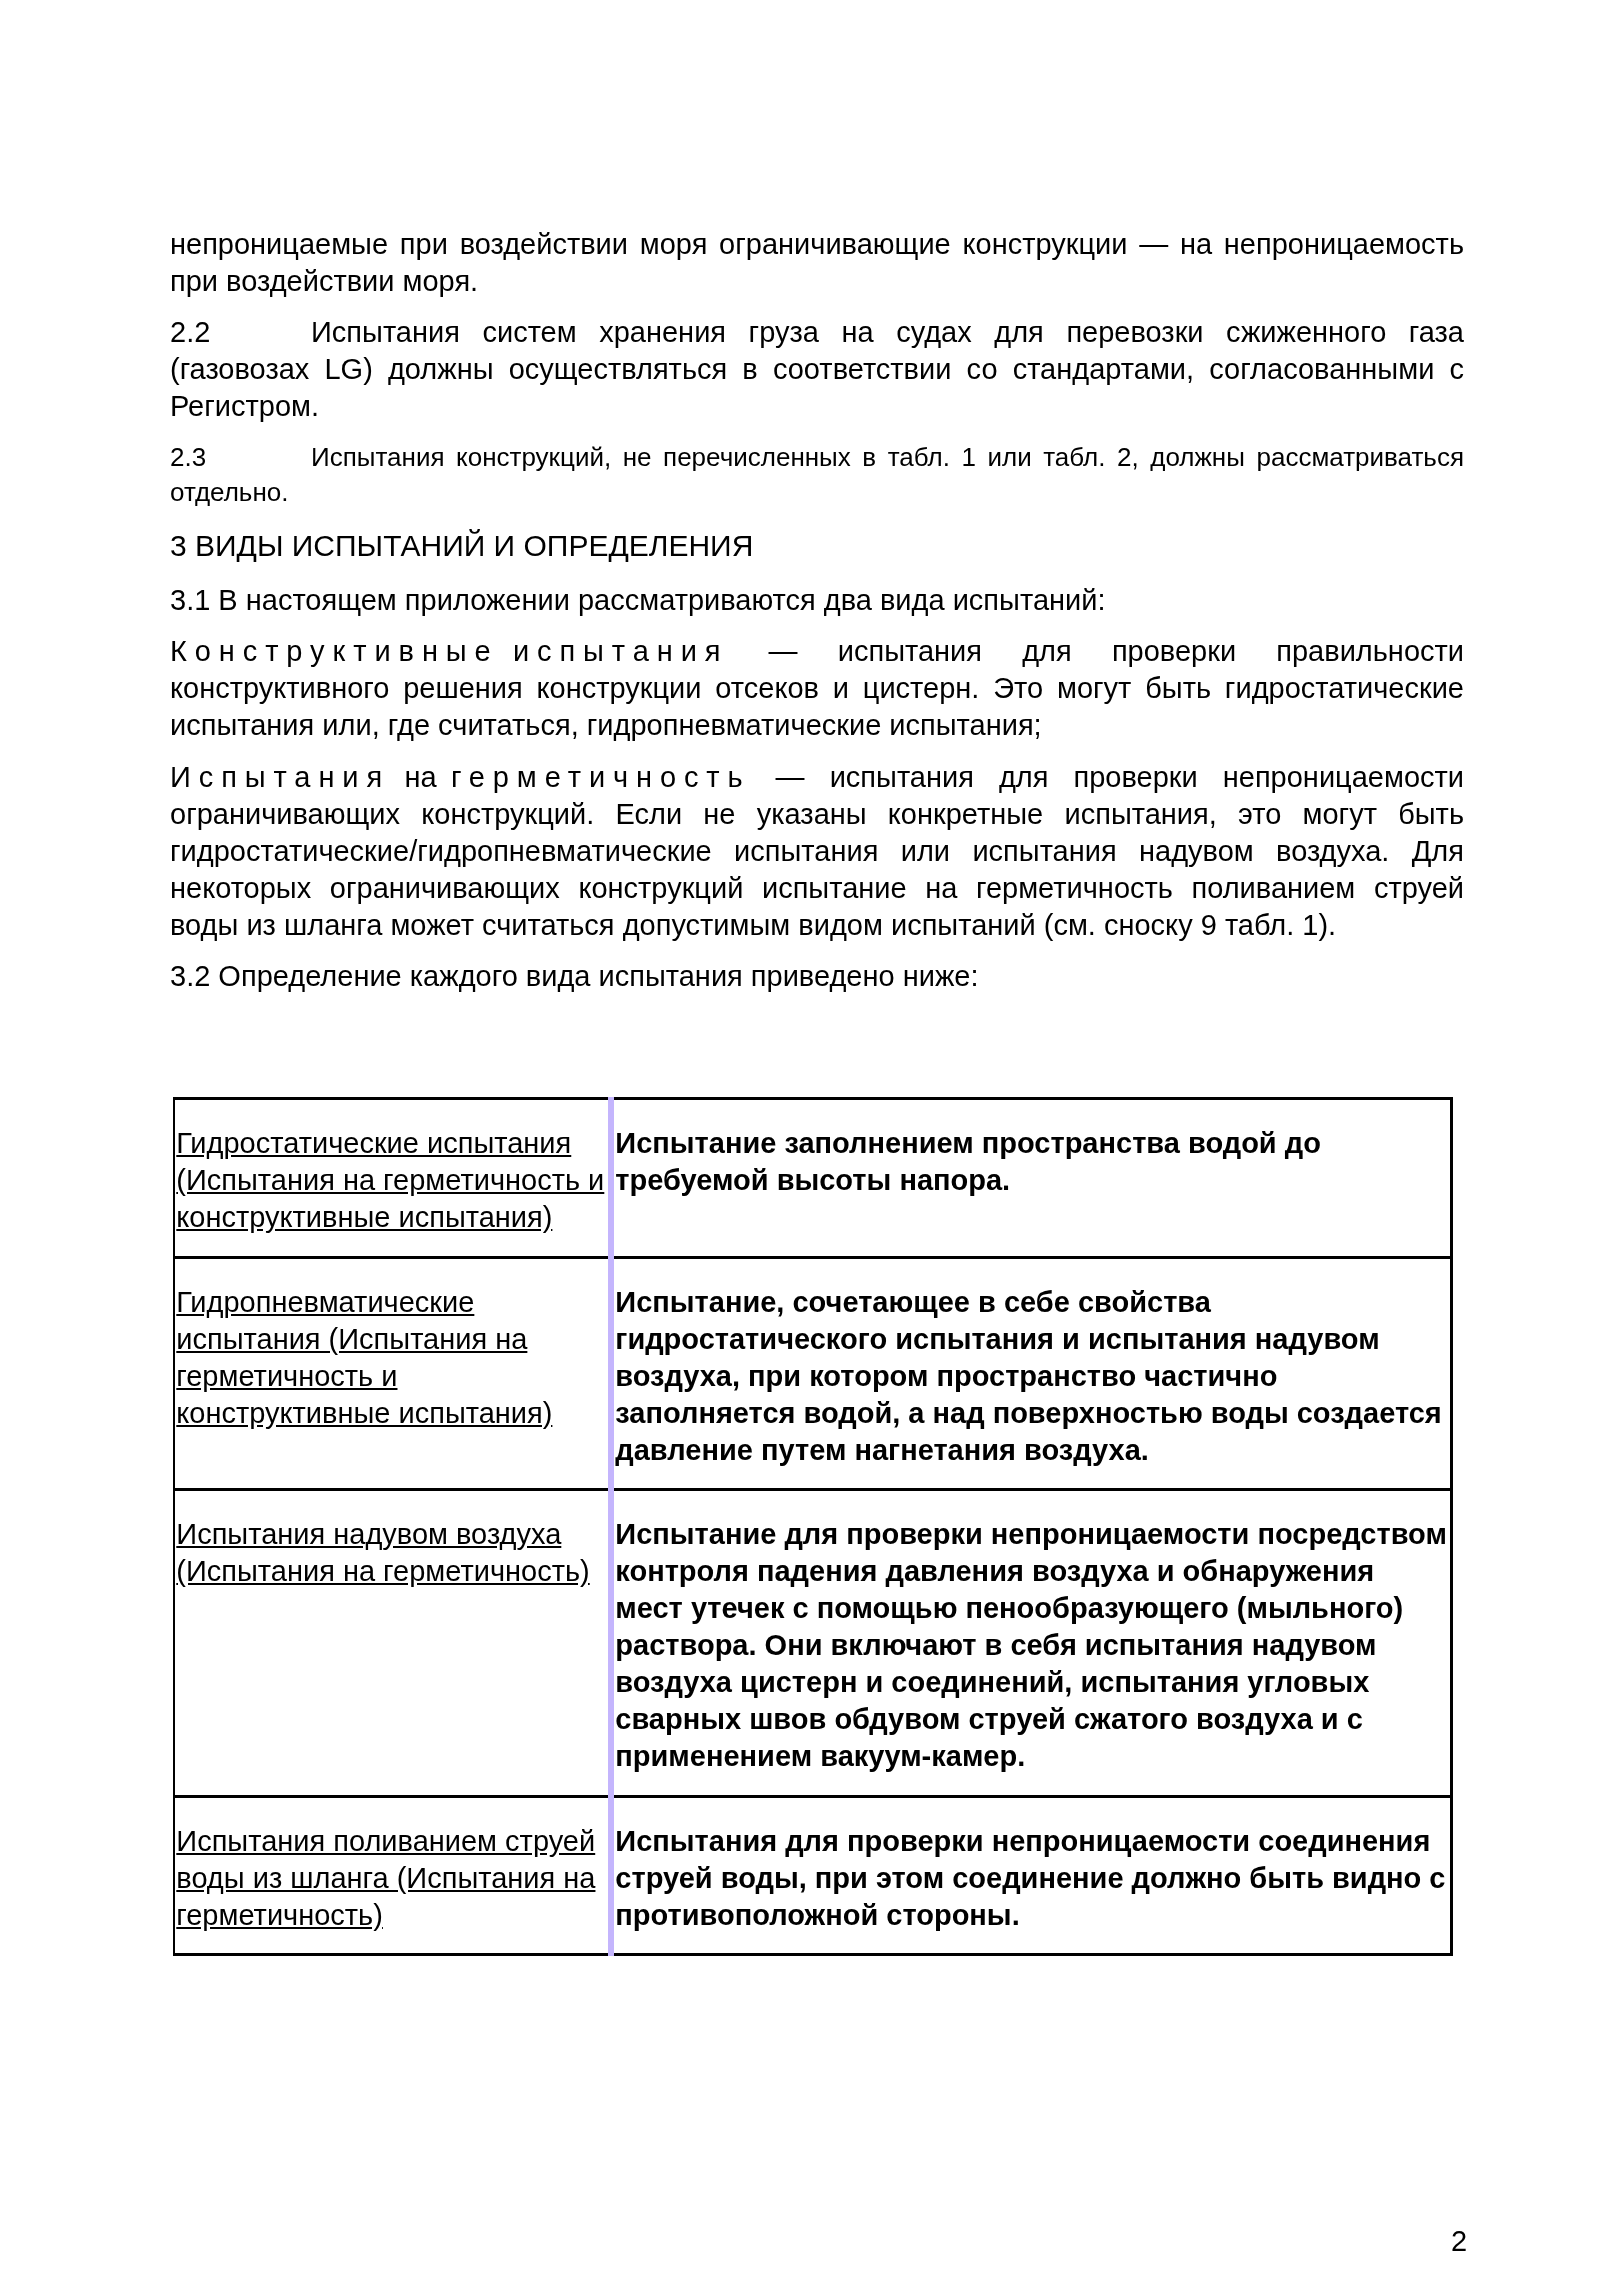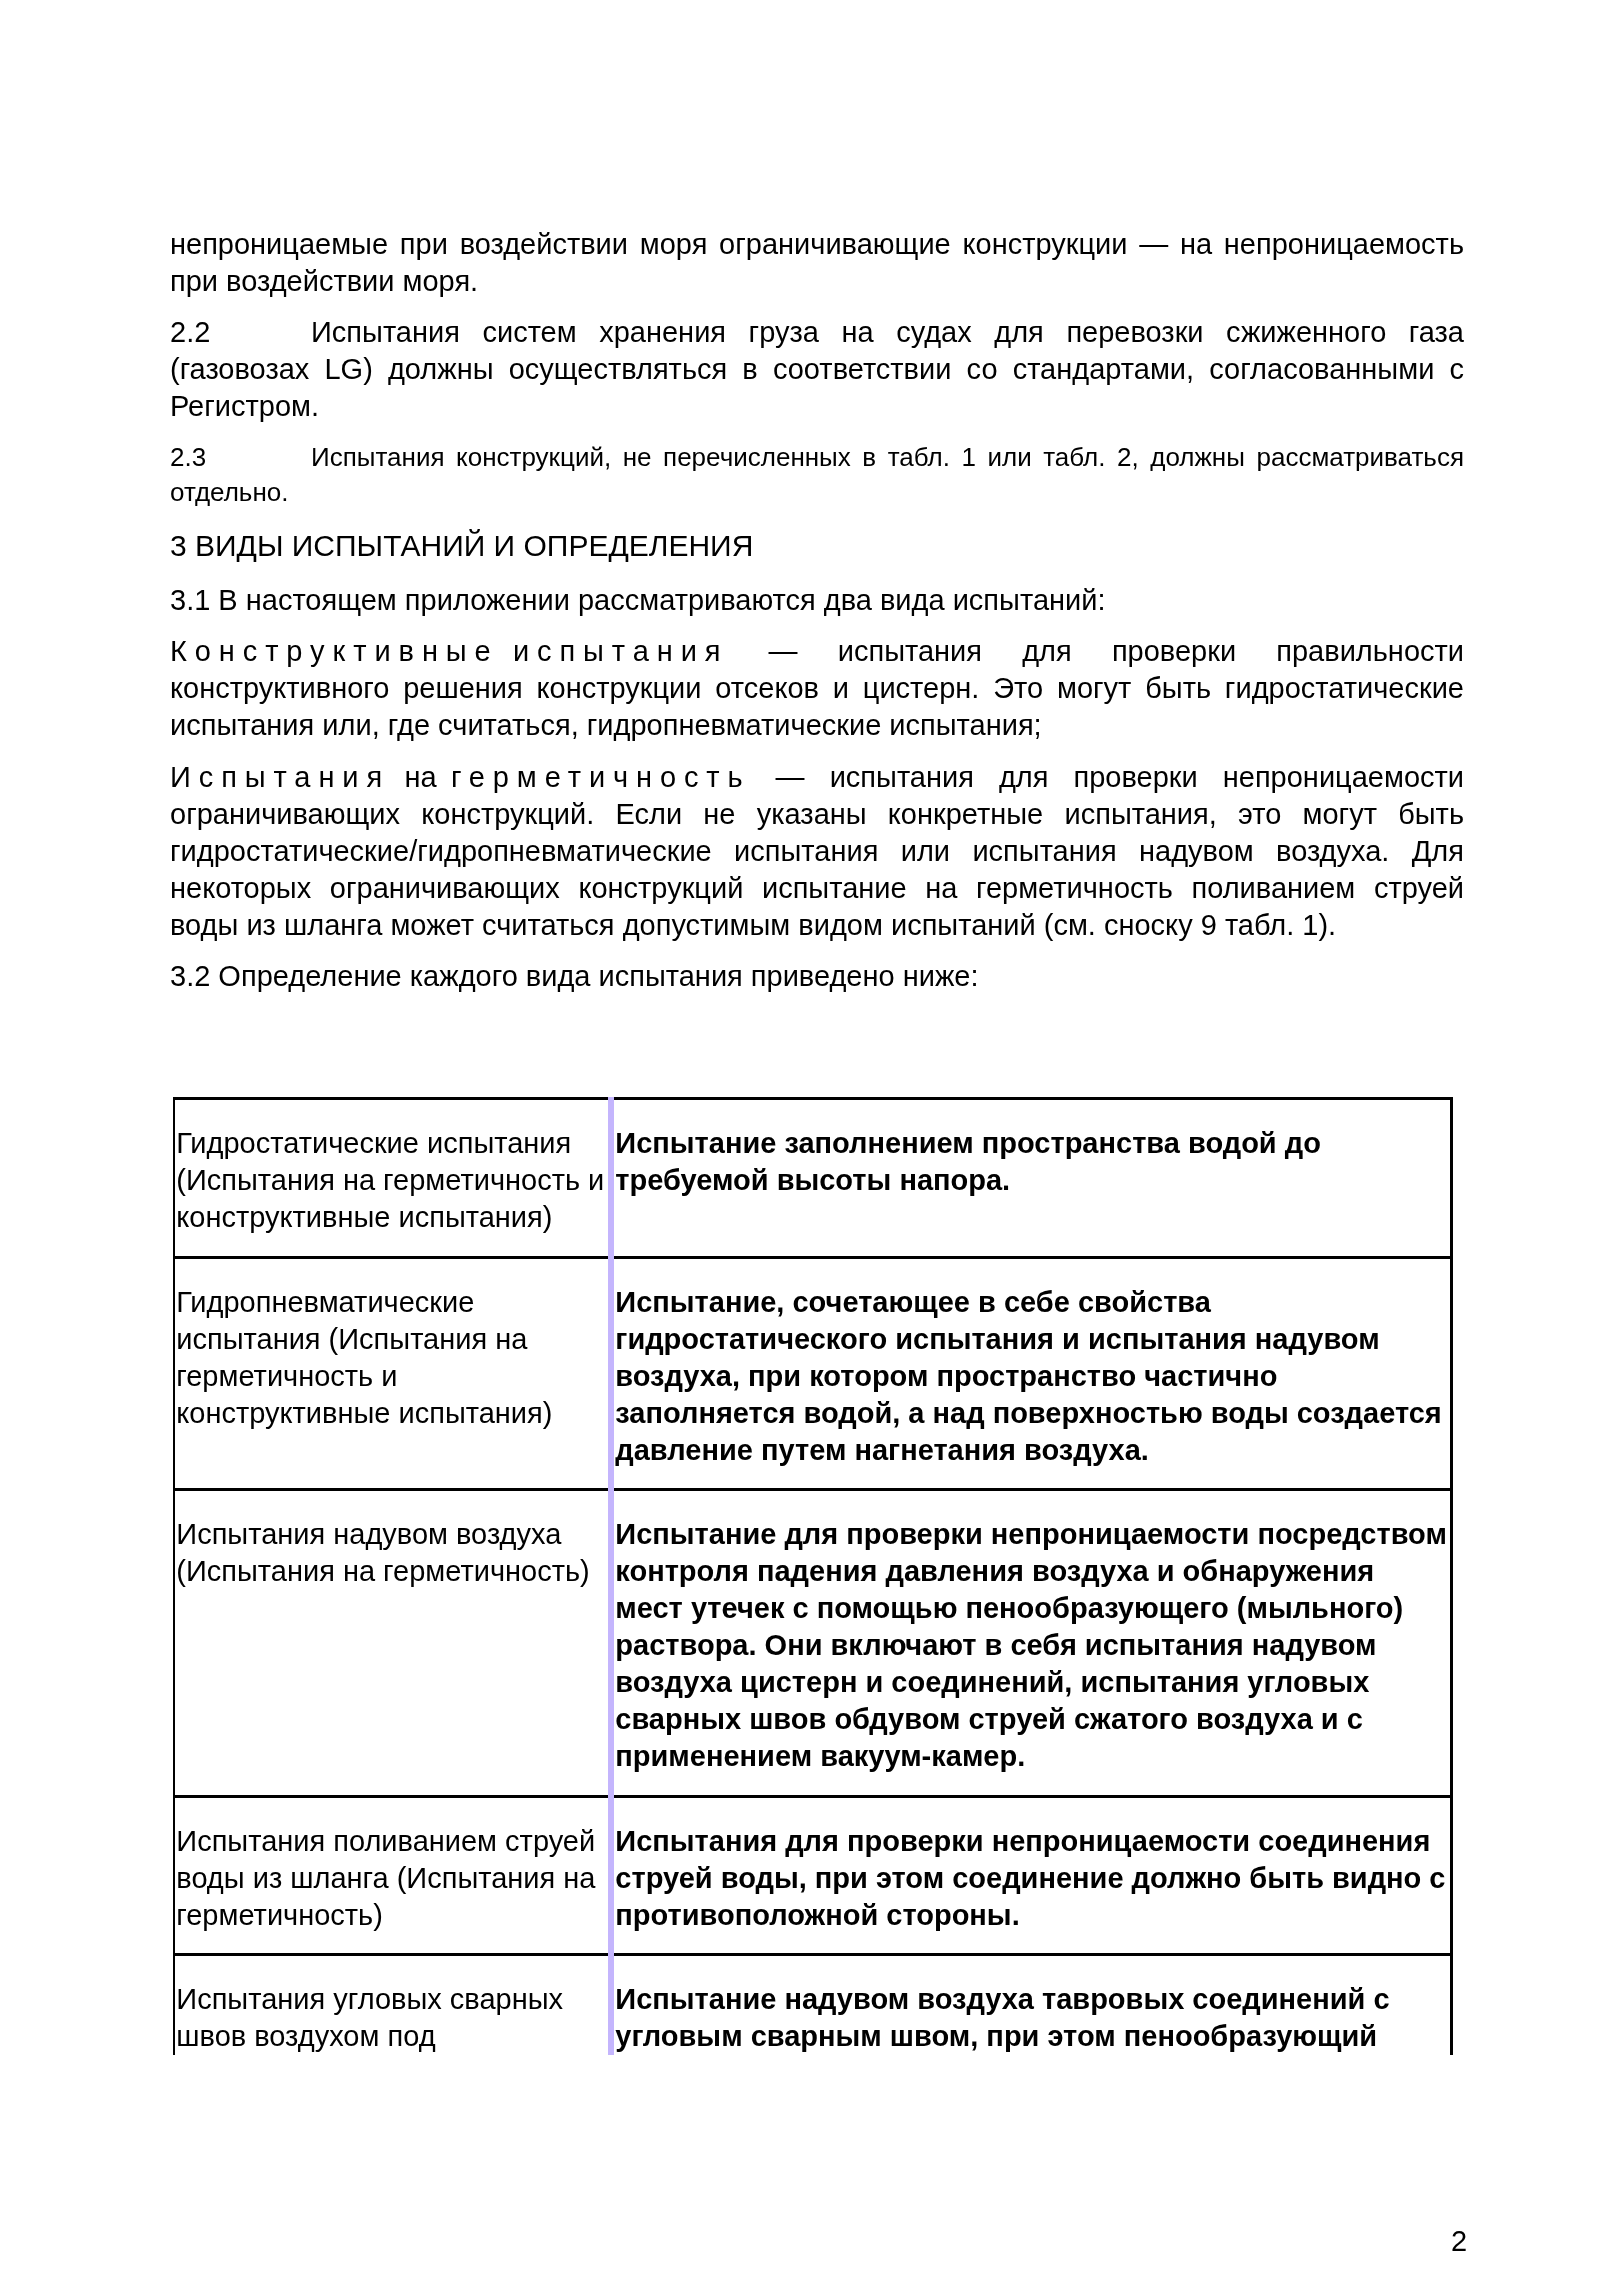--- a/index.html
+++ b/index.html
@@ -63,21 +63,21 @@
   table.defs td {
     vertical-align: top;
     padding: 25px 0 19.6px 1.3px;
     border-left: 2px solid #000;
     border-right: 2.6px solid #000;
     border-top: 3.3px solid #000;
     border-bottom: 3.3px solid #000;
     text-align: left;
     word-wrap: break-word;
   }
-  table.defs td.c1 { border-right: 2px solid #000; }
+  table.defs td.c1 { border-right: 2px solid #000; text-decoration: underline; }
   table.defs td.c2 { border-left: 6px solid #c4b5fd; border-right: 3.9px solid #000; font-weight: bold; }
   table.defs tr.last td { border-bottom: none; padding-bottom: 0; }
 
   .clip {
     position: absolute;
     left: 0;
     top: 2121px;
     width: 1623px;
     height: 174px;
     background: #fff;
@@ -126,23 +126,19 @@
       <td class="c2">Испытание, сочетающее в себе свойства гидростатического испытания и испытания надувом воздуха, при котором пространство частично заполняется водой, а над поверхностью воды создается давление путем нагнетания воздуха.</td>
     </tr>
     <tr>
       <td class="c1">Испытания надувом воздуха (Испытания на герметичность)</td>
       <td class="c2">Испытание для проверки непроницаемости посредством контроля падения давления воздуха и обнаружения мест утечек с помощью пенообразующего (мыльного) раствора. Они включают в себя испытания надувом воздуха цистерн и соединений, испытания угловых сварных швов обдувом струей сжатого воздуха и с применением вакуум-камер.</td>
     </tr>
     <tr>
       <td class="c1">Испытания поливанием струей воды из шланга (Испытания на герметичность)</td>
       <td class="c2">Испытания для проверки непроницаемости соединения струей воды, при этом соединение должно быть видно с противоположной стороны.</td>
     </tr>
-    <tr class="last">
-      <td class="c1">Испытания угловых сварных швов воздухом под</td>
-      <td class="c2">Испытание надувом воздуха тавровых соединений с угловым сварным швом, при этом пенообразующий</td>
-    </tr>
   </tbody>
 </table>
 
 <div class="clip"></div>
 
 <div class="page-number">2</div>
 
 
 </body></html>

